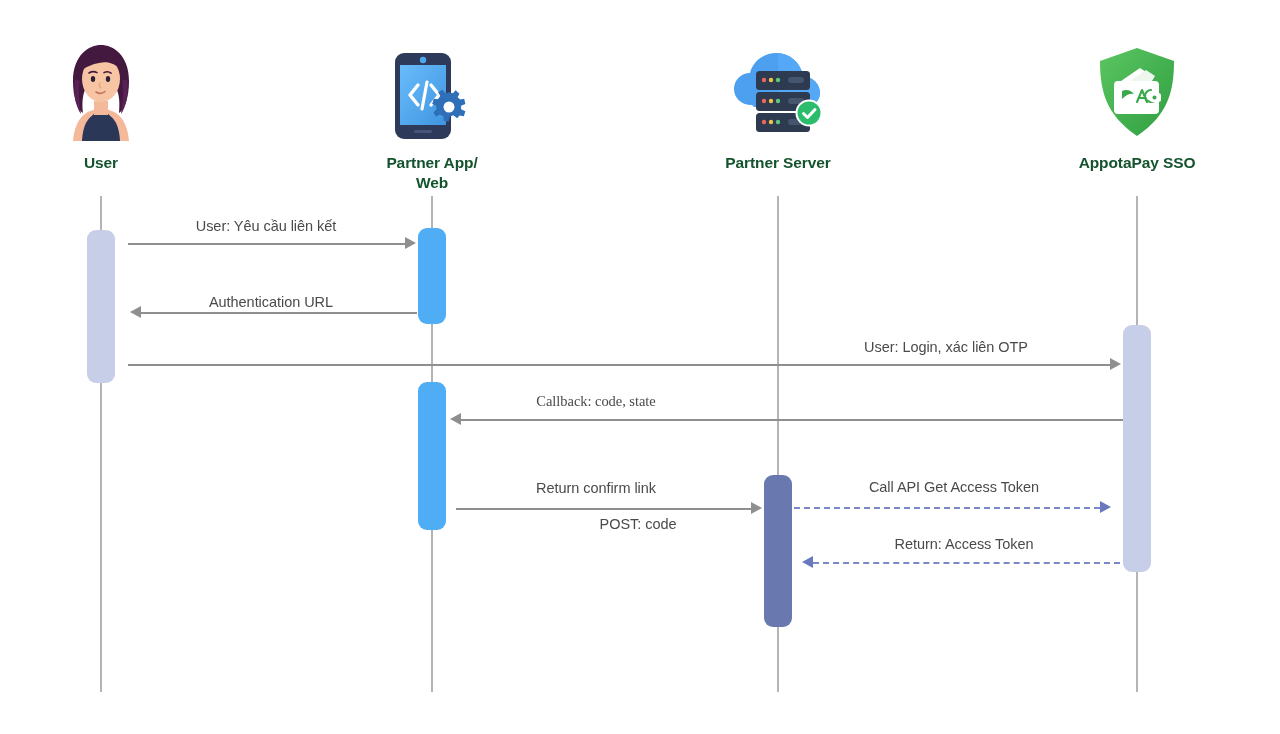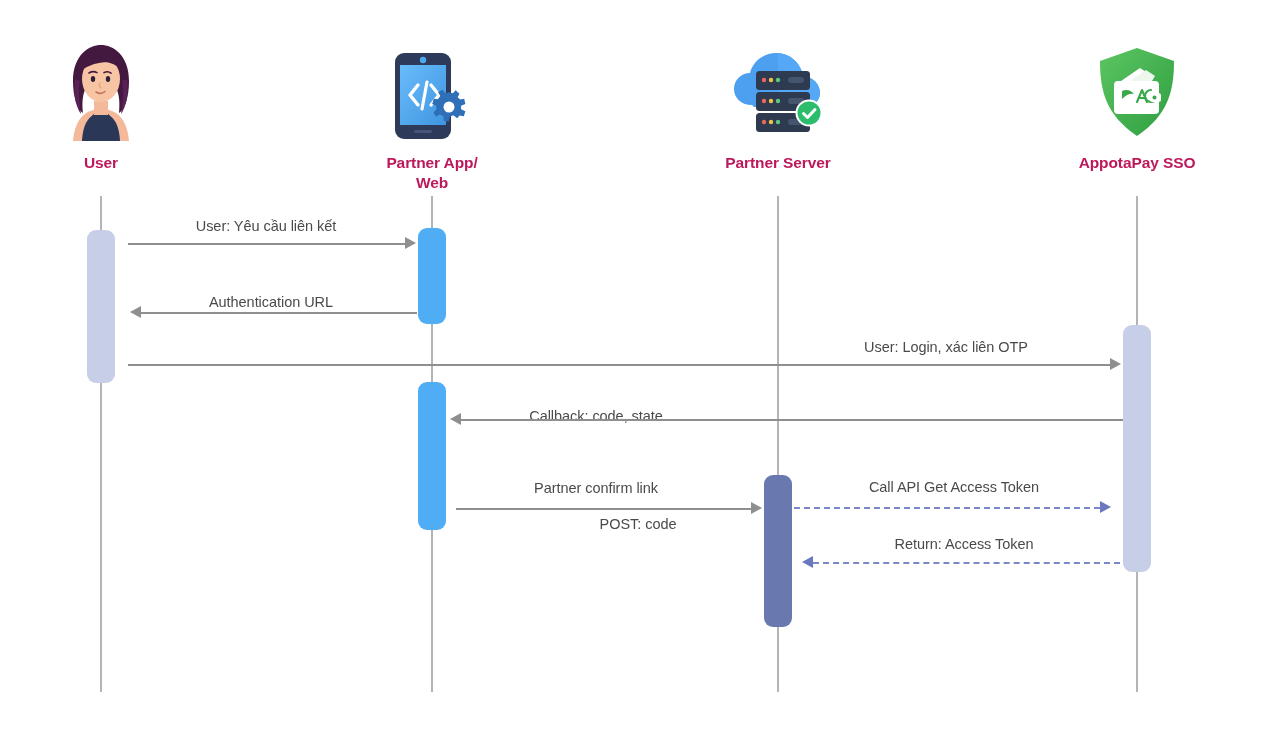--- a/index.html
+++ b/index.html
@@ -27,21 +27,21 @@
   }
   .actor-icon {
     height: 105px;
     display: flex;
     align-items: flex-end;
     justify-content: center;
   }
   .actor-label {
     font-size: 15.5px;
     font-weight: bold;
-    color: #be185d;
+    color: #14532d;
     line-height: 1.28;
     margin-top: 12px;
     letter-spacing: -0.1px;
     white-space: pre-line;
   }
   .lifeline {
     position: absolute;
     width: 1px;
     background: #6b6b6b;
     transform: translateX(-0.5px);
@@ -244,27 +244,27 @@
     <div class="arrow-head left" style="left:130px; top:306px;"></div>
   </div>
 
   <div class="msg-group">
     <div class="msg-label" style="left:946px; top:339px;">User: Login, xác liên OTP</div>
     <div class="msg-line" style="left:128px; top:364px; width:984px;"></div>
     <div class="arrow-head right" style="left:1110px; top:358px;"></div>
   </div>
 
   <div class="msg-group">
-    <div class="msg-label" style="left:596px; top:408px;">Callback: code, state</div>
+    <div class="msg-label" style="left:596px; top:393px;font-family:Liberation Serif, serif;">Callback: code, state</div>
     <div class="msg-line" style="left:461px; top:419px; width:662px;"></div>
     <div class="arrow-head left" style="left:450px; top:413px;"></div>
   </div>
 
   <div class="msg-group">
-    <div class="msg-label" style="left:596px; top:480px;">Partner confirm link</div>
+    <div class="msg-label" style="left:596px; top:480px;">Return confirm link</div>
     <div class="msg-line" style="left:456px; top:508px; width:297px;"></div>
     <div class="arrow-head right" style="left:751px; top:502px;"></div>
     <div class="msg-label" style="left:596px; top:516px;margin-left:42px;">POST: code</div>
   </div>
 
   <div class="msg-group">
     <div class="msg-label" style="left:954px; top:479px;">Call API Get Access Token</div>
     <div class="msg-line dashed" style="left:794px; top:507px; width:306px;"></div>
     <div class="arrow-head right blue" style="left:1100px; top:501px;"></div>
   </div>

